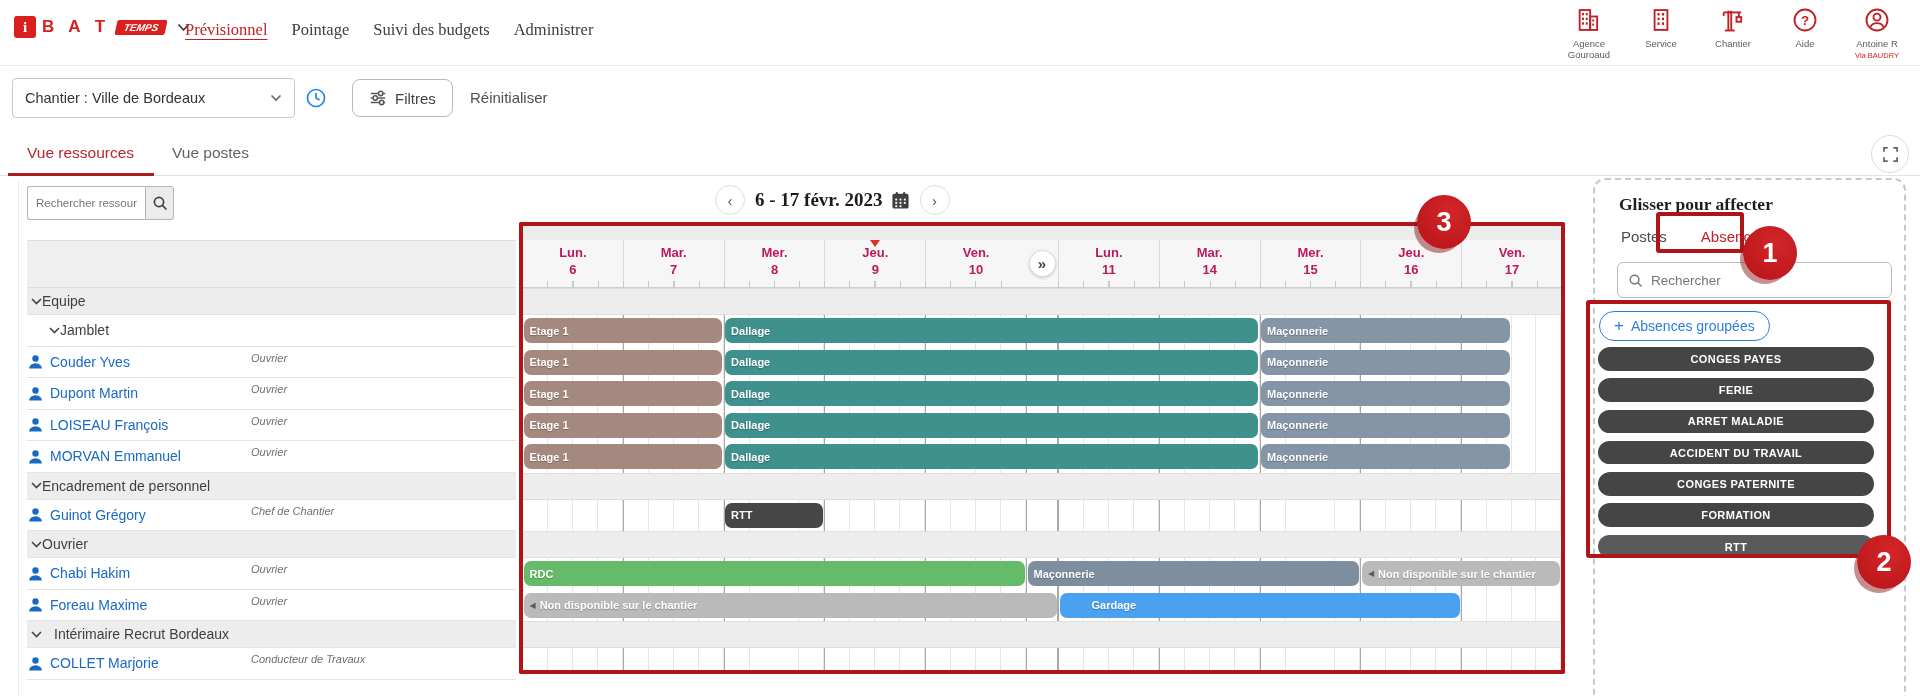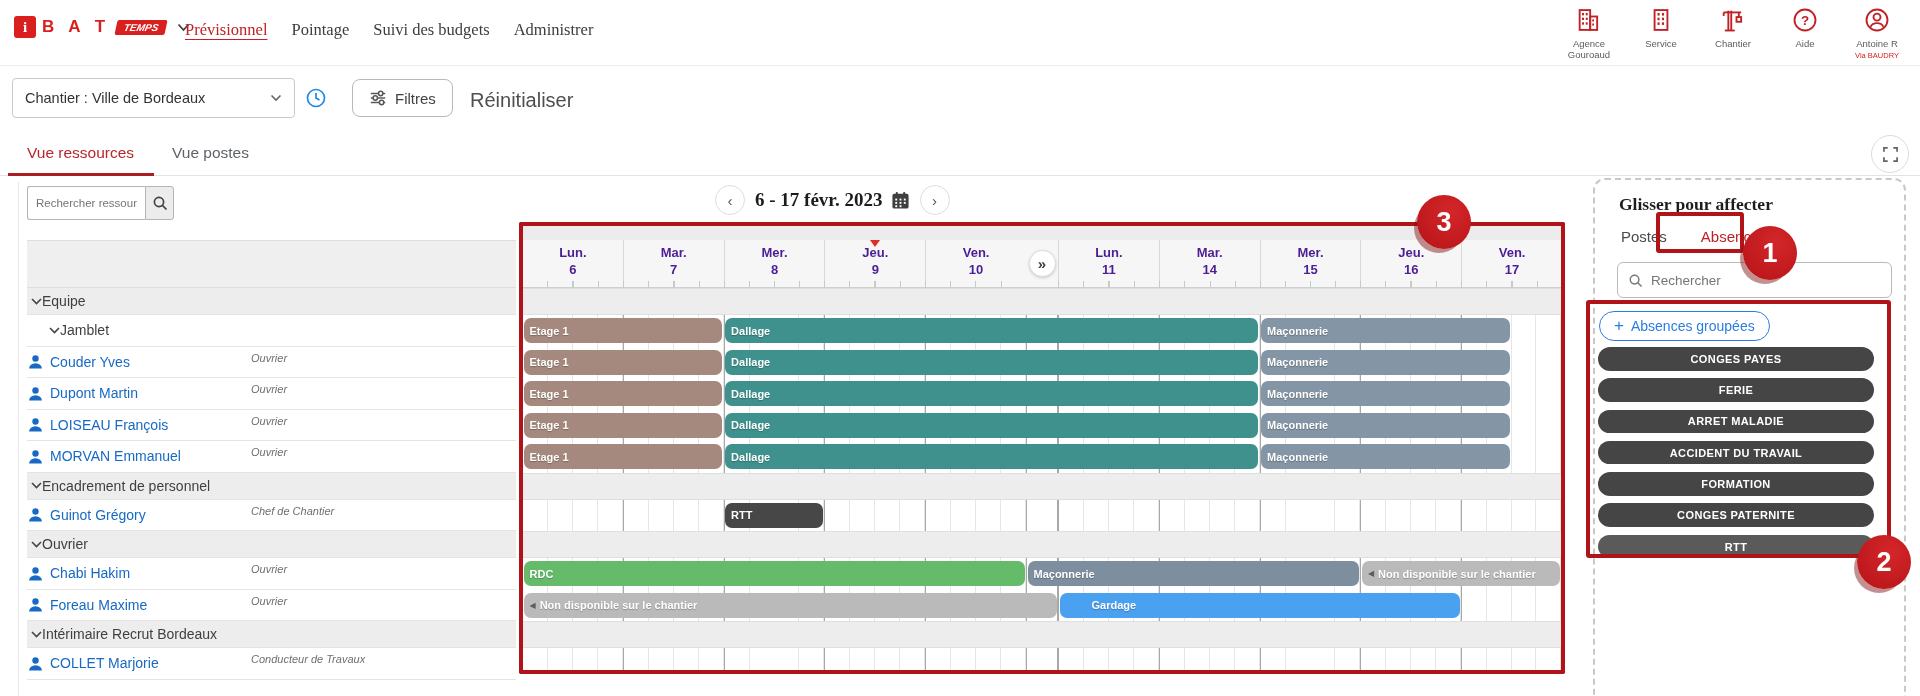--- a/index.html
+++ b/index.html
@@ -28,21 +28,21 @@
   .qlink .sub { font-size:7.5px; color:#d9201f; text-align:center; }
 
   
   #filterbar { left:0; top:66px; width:1920px; height:64px; }
   #chantier-select { position:absolute; left:12px; top:12px; width:283px; height:40px; border:1px solid #c9c9c9;
     border-radius:4px; background:#fff; display:flex; align-items:center; padding:0 12px; font-size:14.5px; color:#333; cursor:pointer; }
   #chantier-select .cv { flex:1; }
   #clock-btn { position:absolute; left:305px; top:21px; cursor:pointer; }
   #filtres-btn { position:absolute; left:352px; top:13px; height:38px; padding:0 16px; border:1px solid #b9b9b9;
     border-radius:8px; background:#fff; display:flex; align-items:center; gap:8px; font-size:15px; color:#424242; cursor:pointer; }
-  #reset-btn { position:absolute; left:470px; top:23px; font-size:20px; color:#4f4f4f; cursor:pointer; }
+  #reset-btn { position:absolute; left:470px; top:23px; font-size:15px; color:#4f4f4f; cursor:pointer; }
 
   
   #tabsrow { left:0; top:130px; width:1920px; height:46px; border-bottom:1px solid #e3e3e3;padding-left:44px; }
   .vtab { position:absolute; top:14px; font-size:15.5px; cursor:pointer; }
   #vtab-res { left:27px; color:#b8262b; font-weight:500; }
   #vtab-pos { left:172px; color:#5f6368; }
   #tab-underline { position:absolute; left:8px; top:43px; width:146px; height:3px; background:#a91e23; }
   #fullscreen-btn { position:absolute; left:1871px; top:5px; width:38px; height:38px; border:1px solid #dcdcdc;
     border-radius:50%; background:#fff; display:flex; align-items:center; justify-content:center; cursor:pointer; }
 
@@ -69,21 +69,21 @@
   
   #date-nav { left:715px; top:184px; height:32px; display:flex; align-items:center; gap:10px; }
   .navcirc { width:30px; height:30px; border:1px solid #ddd; border-radius:50%; background:#fff; color:#555;
     display:flex; align-items:center; justify-content:center; font-size:15px; cursor:pointer; }
   #date-label { font-size:19px; font-weight:bold; color:#1c1c1c; display:flex; align-items:center; gap:8px; }
 
   
   #gantt-box { left:519px; top:222px; width:1046px; height:452px; border:3px solid #ad1418; background:#fff; overflow:hidden; border-radius:2px; }
   #gantt-topstrip { position:absolute; left:0; top:0; width:1040px; height:15px; background:#ececec; }
   #gantt-header { position:absolute; left:0; top:15px; width:1040px; height:48px; background:#f6f6f6; border-bottom:1px solid #cfcfcf; }
-  .gday { position:absolute; top:0; height:48px; border-left:1px solid #d9d9d9; text-align:center; color:#4c1d95; }
+  .gday { position:absolute; top:0; height:48px; border-left:1px solid #d9d9d9; text-align:center; color:#be185d; }
   .gday .dn { font-size:13px; font-weight:600; margin-top:5px; }
   .gday .dd { font-size:13px; font-weight:600; margin-top:2px; }
   .gtick { position:absolute; top:41px; height:7px; background:repeating-linear-gradient(90deg,#c9c9c9 0 1px,transparent 1px 25%); }
   #skip-btn { position:absolute; width:27px; height:27px; border:1px solid #ddd; border-radius:50%; background:#fff;
     box-shadow:0 1px 3px rgba(0,0,0,.18); color:#424242; font-size:15px; font-weight:bold; display:flex; align-items:center;
     justify-content:center; cursor:pointer; z-index:5; }
   #today-marker { position:absolute; width:0; height:0; border-left:5px solid transparent; border-right:5px solid transparent;
     border-top:7px solid #e02b26; z-index:6; }
   #gantt-body { position:absolute; left:0; top:63px; width:1040px; height:383px; }
   .gcol { position:absolute; top:0; height:100%; border-left:1px solid #a8a8a8;
@@ -352,21 +352,21 @@
       <div class="trow" style="height: 31.5px;">
         <span class="picon">
           <svg width="15" height="15" viewBox="0 0 14 14">
             <circle cx="7" cy="4.2" r="3" fill="#1769c4"></circle>
             <path d="M1,13.6 a6,5 0 0 1 12,0 z" fill="#1769c4"></path>
           </svg>
         </span>
         <span class="pname">Foreau Maxime</span>
         <span class="prole">Ouvrier</span>
       </div>
-      <div class="trow group" style="height: 27px;">
+      <div class="trow group" style="height: 27px; gap: 12px;">
         <span class="chev">
           <svg width="11" height="7" viewBox="0 0 11 7">
             <polyline points="1,1 5.5,5.5 10,1" fill="none" stroke="#444" stroke-width="1.6"></polyline>
           </svg>
         </span>
         <span class="glabel">Intérimaire Recrut Bordeaux</span>
       </div>
       <div class="trow" style="height: 31.5px;">
         <span class="picon">
           <svg width="15" height="15" viewBox="0 0 14 14">
@@ -560,22 +560,22 @@
 </div>
 <div class="abs" id="grouped-btn">
   <span style="font-size:17px;">+</span>
   <span>Absences groupées</span>
 </div>
 <div class="abs" id="pill-list">
     <div class="apill">CONGES PAYES</div>
     <div class="apill">FERIE</div>
     <div class="apill">ARRET MALADIE</div>
     <div class="apill">ACCIDENT DU TRAVAIL</div>
+    <div class="apill">CONGES PATERNITE</div>
     <div class="apill">FORMATION</div>
-    <div class="apill">CONGES PATERNITE</div>
     <div class="apill lighter">RTT</div>
   </div>
 
 <div class="ann-rect" style="left:519px; top:222px; width:1046px; height:452px;"></div>
 <div class="ann-rect" style="left:1656px; top:212px; width:88px; height:41px;"></div>
 <div class="ann-rect" style="left:1586px; top:300px; width:305px; height:258px;"></div>
 <div class="ann-badge" style="left:1743px; top:226px;">1</div>
 <div class="ann-badge" style="left:1857px; top:535px;">2</div>
 <div class="ann-badge" style="left:1417px; top:195px;">3</div>
 

